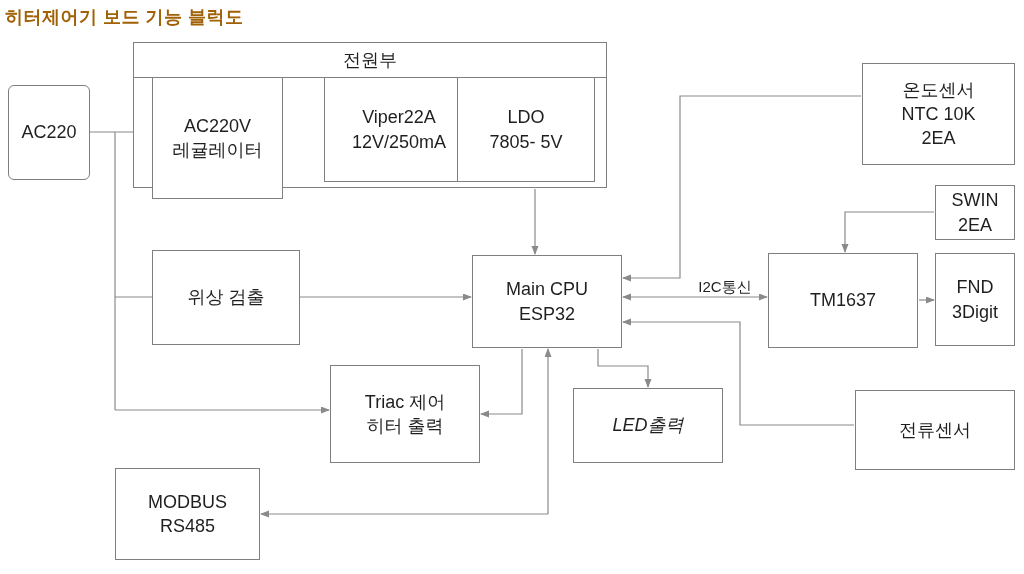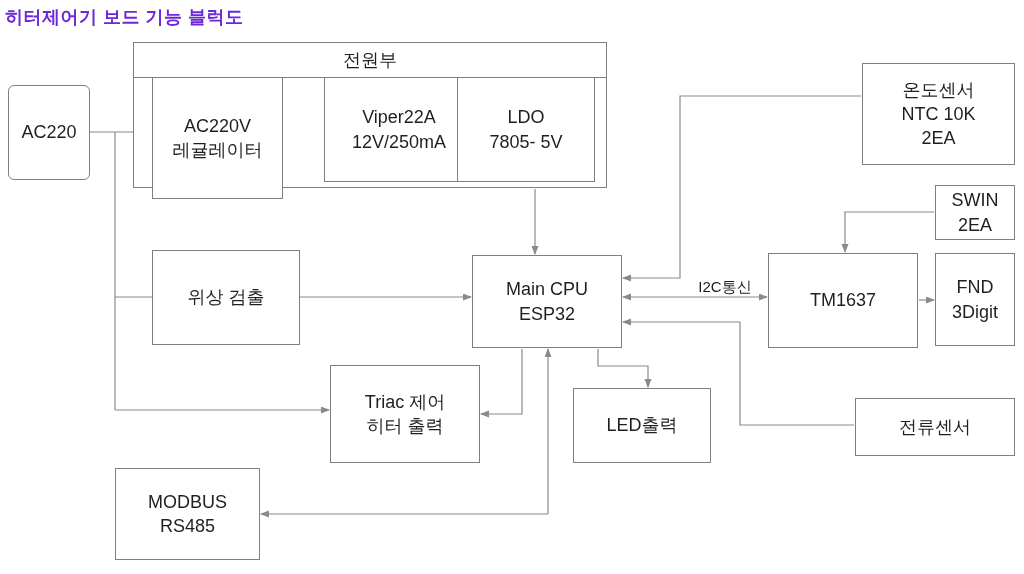--- a/index.html
+++ b/index.html
@@ -10,21 +10,21 @@
     background: #ffffff;
     font-family: "Liberation Sans", sans-serif;
     overflow: hidden;
   }
   #page-title {
     position: absolute;
     left: 5px;
     top: 5px;
     font-size: 18px;
     font-weight: bold;
-    color: #6d28d9;
+    color: #a16207;
     letter-spacing: 0.5px;
   }
   .block {
     position: absolute;
     box-sizing: border-box;
     background: #ffffff;
     border: 1px solid #7f7f7f;
     display: flex;
     align-items: center;
     justify-content: center;
@@ -137,20 +137,20 @@
   <div class="conn-label" style="left:686px; top:278px; width:78px;">I2C통신</div>
 
   <div class="block" style="left:768px; top:253px; width:150px; height:95px;">TM1637</div>
 
   <div class="block" style="left:935px; top:253px; width:80px; height:93px;">FND
 3Digit</div>
 
   <div class="block" style="left:330px; top:365px; width:150px; height:98px;">Triac 제어
 히터 출력</div>
 
-  <div class="block" style="left:573px; top:388px; width:138px; height:75px;">LED출력</div>
+  <div class="block" style="left:573px; top:388px; width:150px; height:75px;font-style:italic;">LED출력</div>
 
-  <div class="block" style="left:855px; top:390px; width:160px; height:58px;margin-top:8px;">전류센서</div>
+  <div class="block" style="left:855px; top:390px; width:160px; height:80px;">전류센서</div>
 
   <div class="block" style="left:115px; top:468px; width:145px; height:92px;">MODBUS
 RS485</div>
 
 </div>
 
 </body></html>

